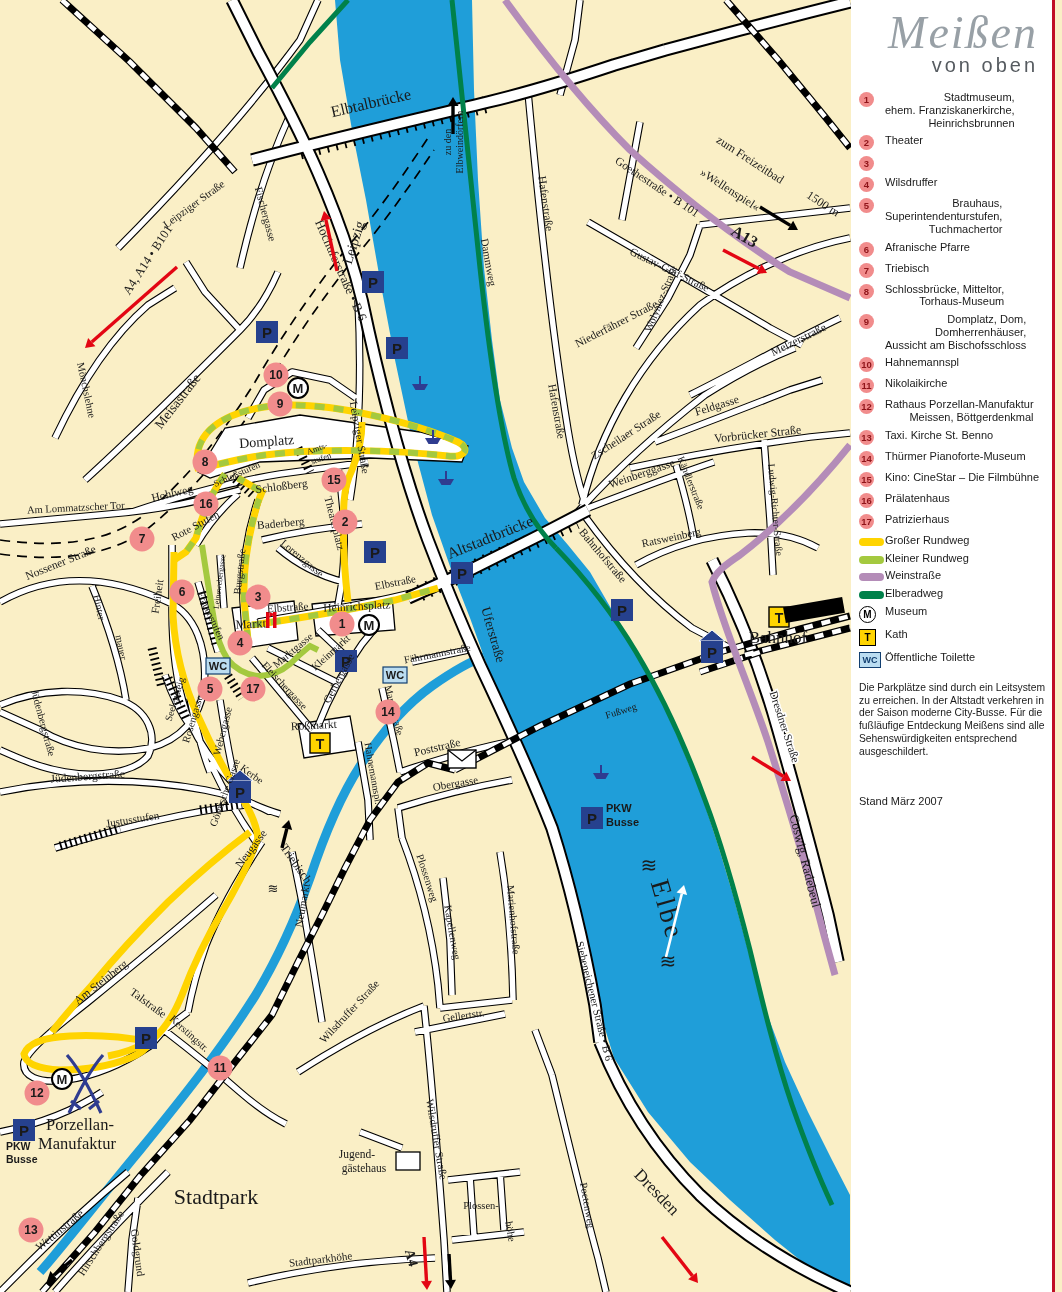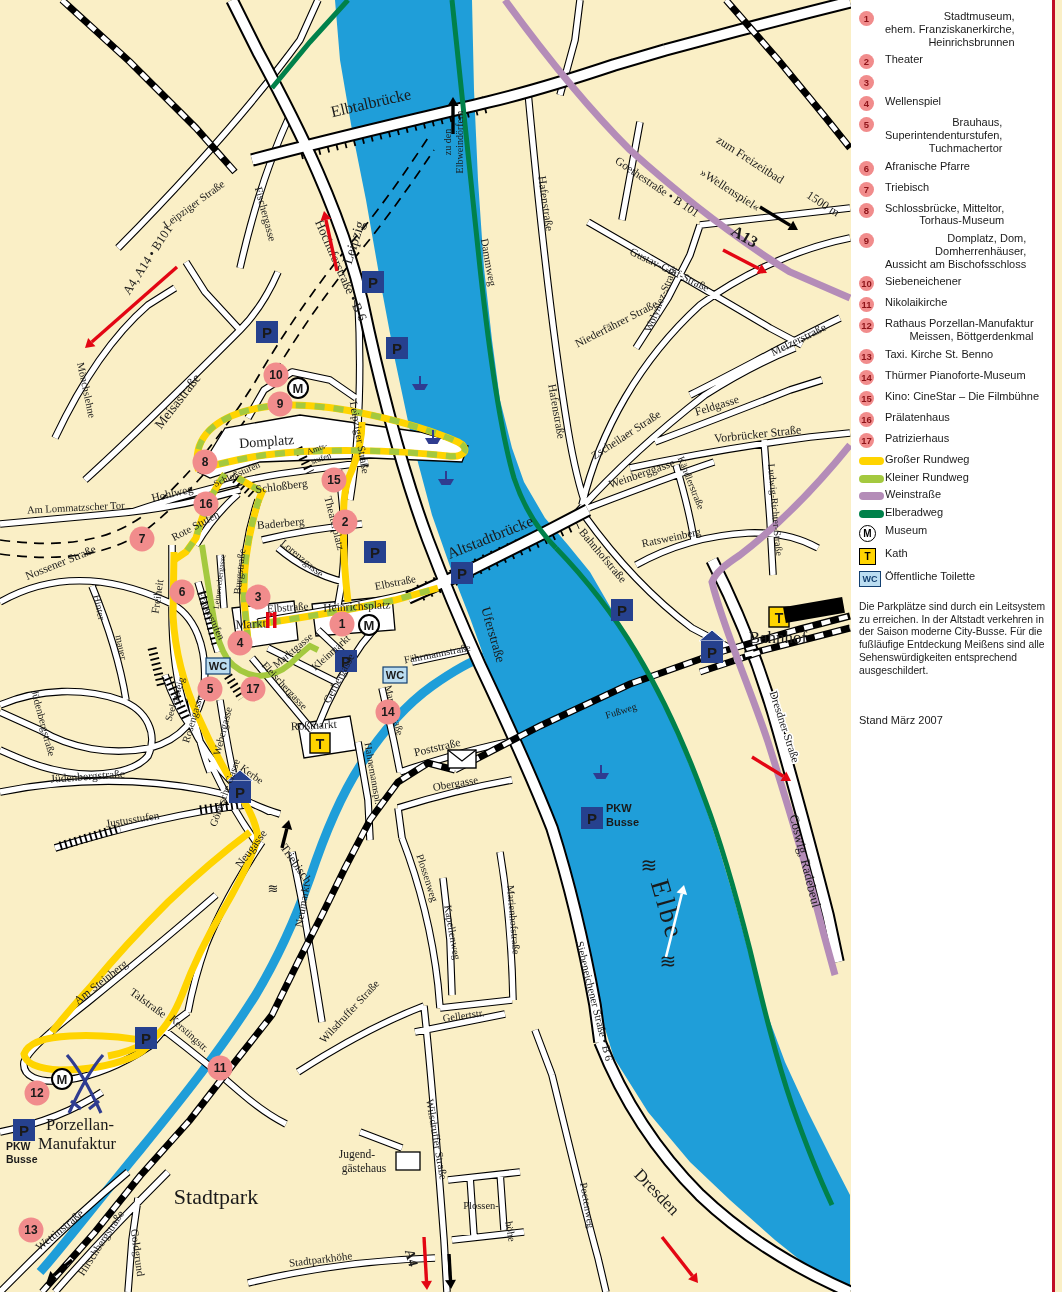--- a/index.html
+++ b/index.html
@@ -470,20 +470,24 @@
           <polygon points="791,781 780.4525393085053,780.967243910896 786.217610990813,771.599002427146" fill="#E30613"></polygon>
         </g>
         <g>
           <line x1="666" y1="957" x2="681.8171793746731" y2="893.731282501308" stroke="#fff" stroke-width="2.6"></line>
           <polygon points="684,885 687.1529631254724,895.0652284390078 676.4813956238737,892.3973365636082" fill="#fff"></polygon>
         </g>
       </g>
 </svg>
 
 <div class="legend">
+  <div class="legend-title">
+    <span class="big">Meißen</span>
+    <span class="sub">von oben</span>
+  </div>
   <div id="legend-items">
         <div class="lrow">
           <span class="lico">
             <span class="badge">1</span>
           </span>
           <span class="ltxt">Stadtmuseum,
 ehem. Franziskanerkirche,
 Heinrichsbrunnen</span>
         </div>
         <div class="lrow">
@@ -494,21 +498,21 @@
         </div>
         <div class="lrow">
           <span class="lico">
             <span class="badge">3</span>
           </span>
         </div>
         <div class="lrow">
           <span class="lico">
             <span class="badge">4</span>
           </span>
-          <span class="ltxt">Wellenspiel</span>
+          <span class="ltxt">Wilsdruffer</span>
         </div>
         <div class="lrow">
           <span class="lico">
             <span class="badge">5</span>
           </span>
           <span class="ltxt">Brauhaus,
 Superintendenturstufen,
 Tuchmachertor</span>
         </div>
         <div class="lrow">
@@ -535,21 +539,21 @@
             <span class="badge">9</span>
           </span>
           <span class="ltxt">Domplatz, Dom,
 Domherrenhäuser,
 Aussicht am Bischofsschloss</span>
         </div>
         <div class="lrow">
           <span class="lico">
             <span class="badge">10</span>
           </span>
-          <span class="ltxt">Siebeneichener</span>
+          <span class="ltxt">Hahnemannspl</span>
         </div>
         <div class="lrow">
           <span class="lico">
             <span class="badge">11</span>
           </span>
           <span class="ltxt">Nikolaikirche</span>
         </div>
         <div class="lrow">
           <span class="lico">
             <span class="badge">12</span>

